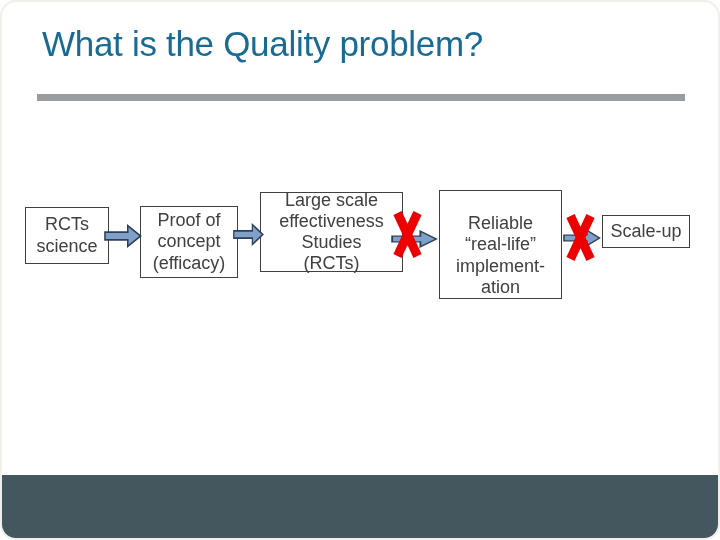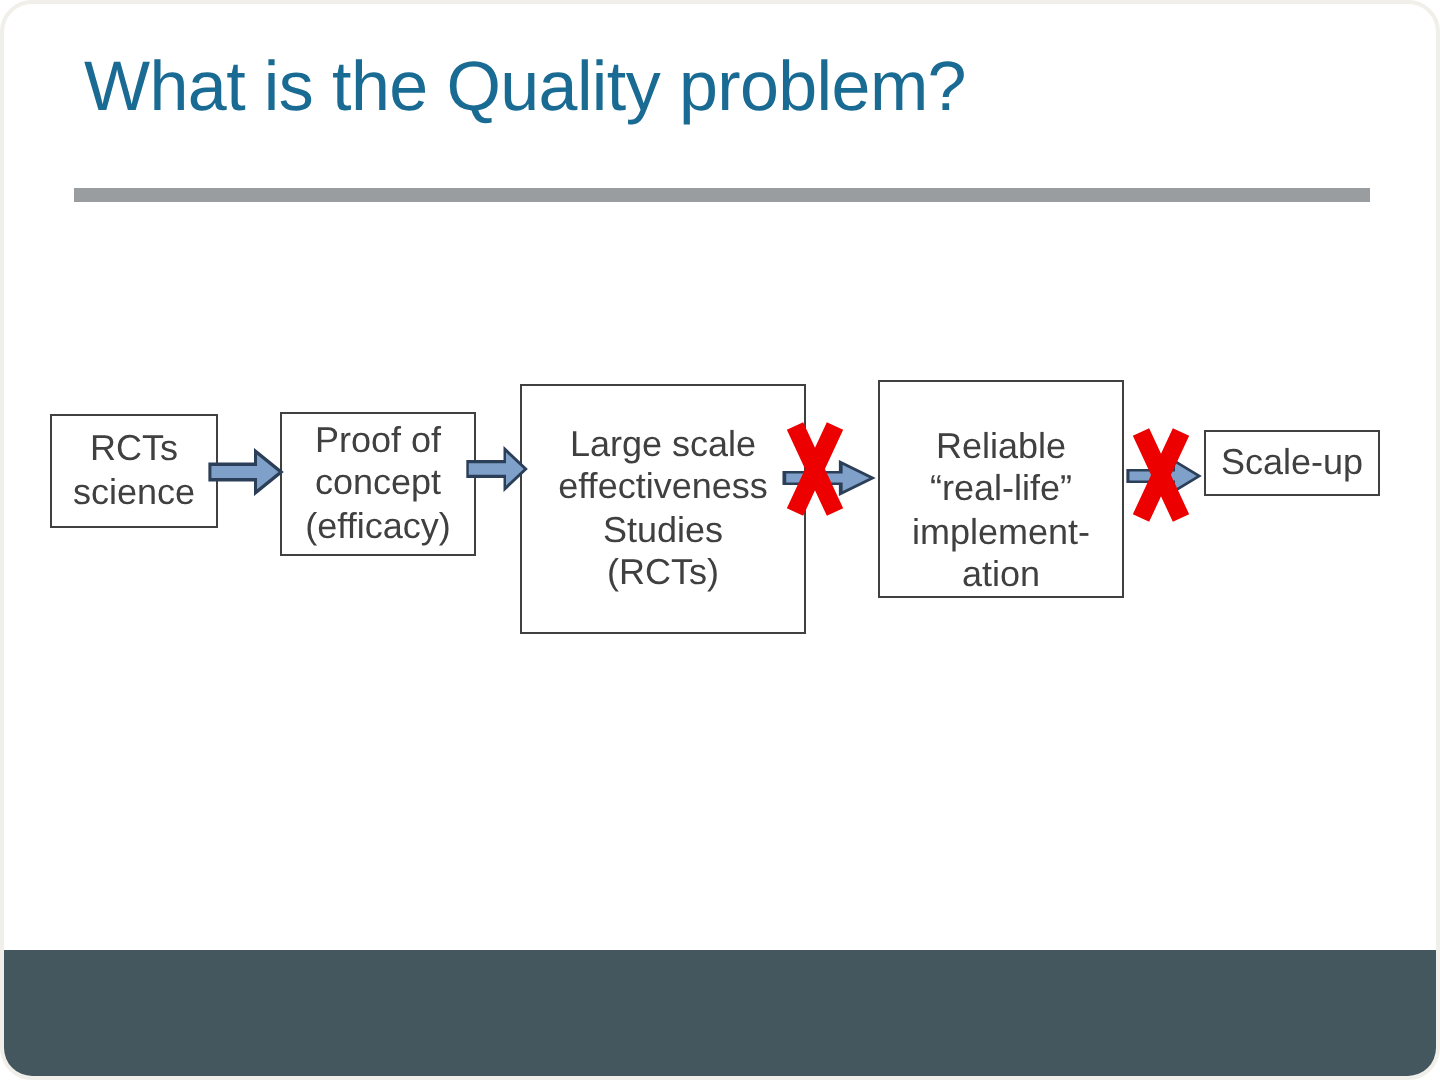--- a/index.html
+++ b/index.html
@@ -45,21 +45,21 @@
     align-items: center;
     justify-content: center;
     text-align: center;
     font-size: 18px;
     line-height: 1.18;
     white-space: pre-line;
     z-index: 1;
   }
   #box1 { left: 23px;  top: 205px; width: 84px;  height: 57px; }
   #box2 { left: 138px; top: 204px; width: 98px;  height: 72px; }
-  #box3 { left: 258px; top: 190px; width: 143px; height: 125px; }
+  #box3 { left: 258px; top: 190px; width: 143px; height: 80px; }
   #box4 { left: 437px; top: 188px; width: 123px; height: 109px; align-items: flex-end; }
   #box5 { left: 600px; top: 213px; width: 88px; height: 33px; text-align: right; }
 
   .arrow { position: absolute; z-index: 2; }
   #arrow1 { left: 102px; top: 222px; width: 38px; height: 24px; }
   #arrow2 { left: 231px; top: 221px; width: 31px; height: 23px; }
   #arrow3 { left: 389px; top: 228px; width: 47px; height: 18px; }
   #arrow4 { left: 561px; top: 227px; width: 38px; height: 18px; }
   .arrow svg { display: block; width: 100%; height: 100%; }
 

